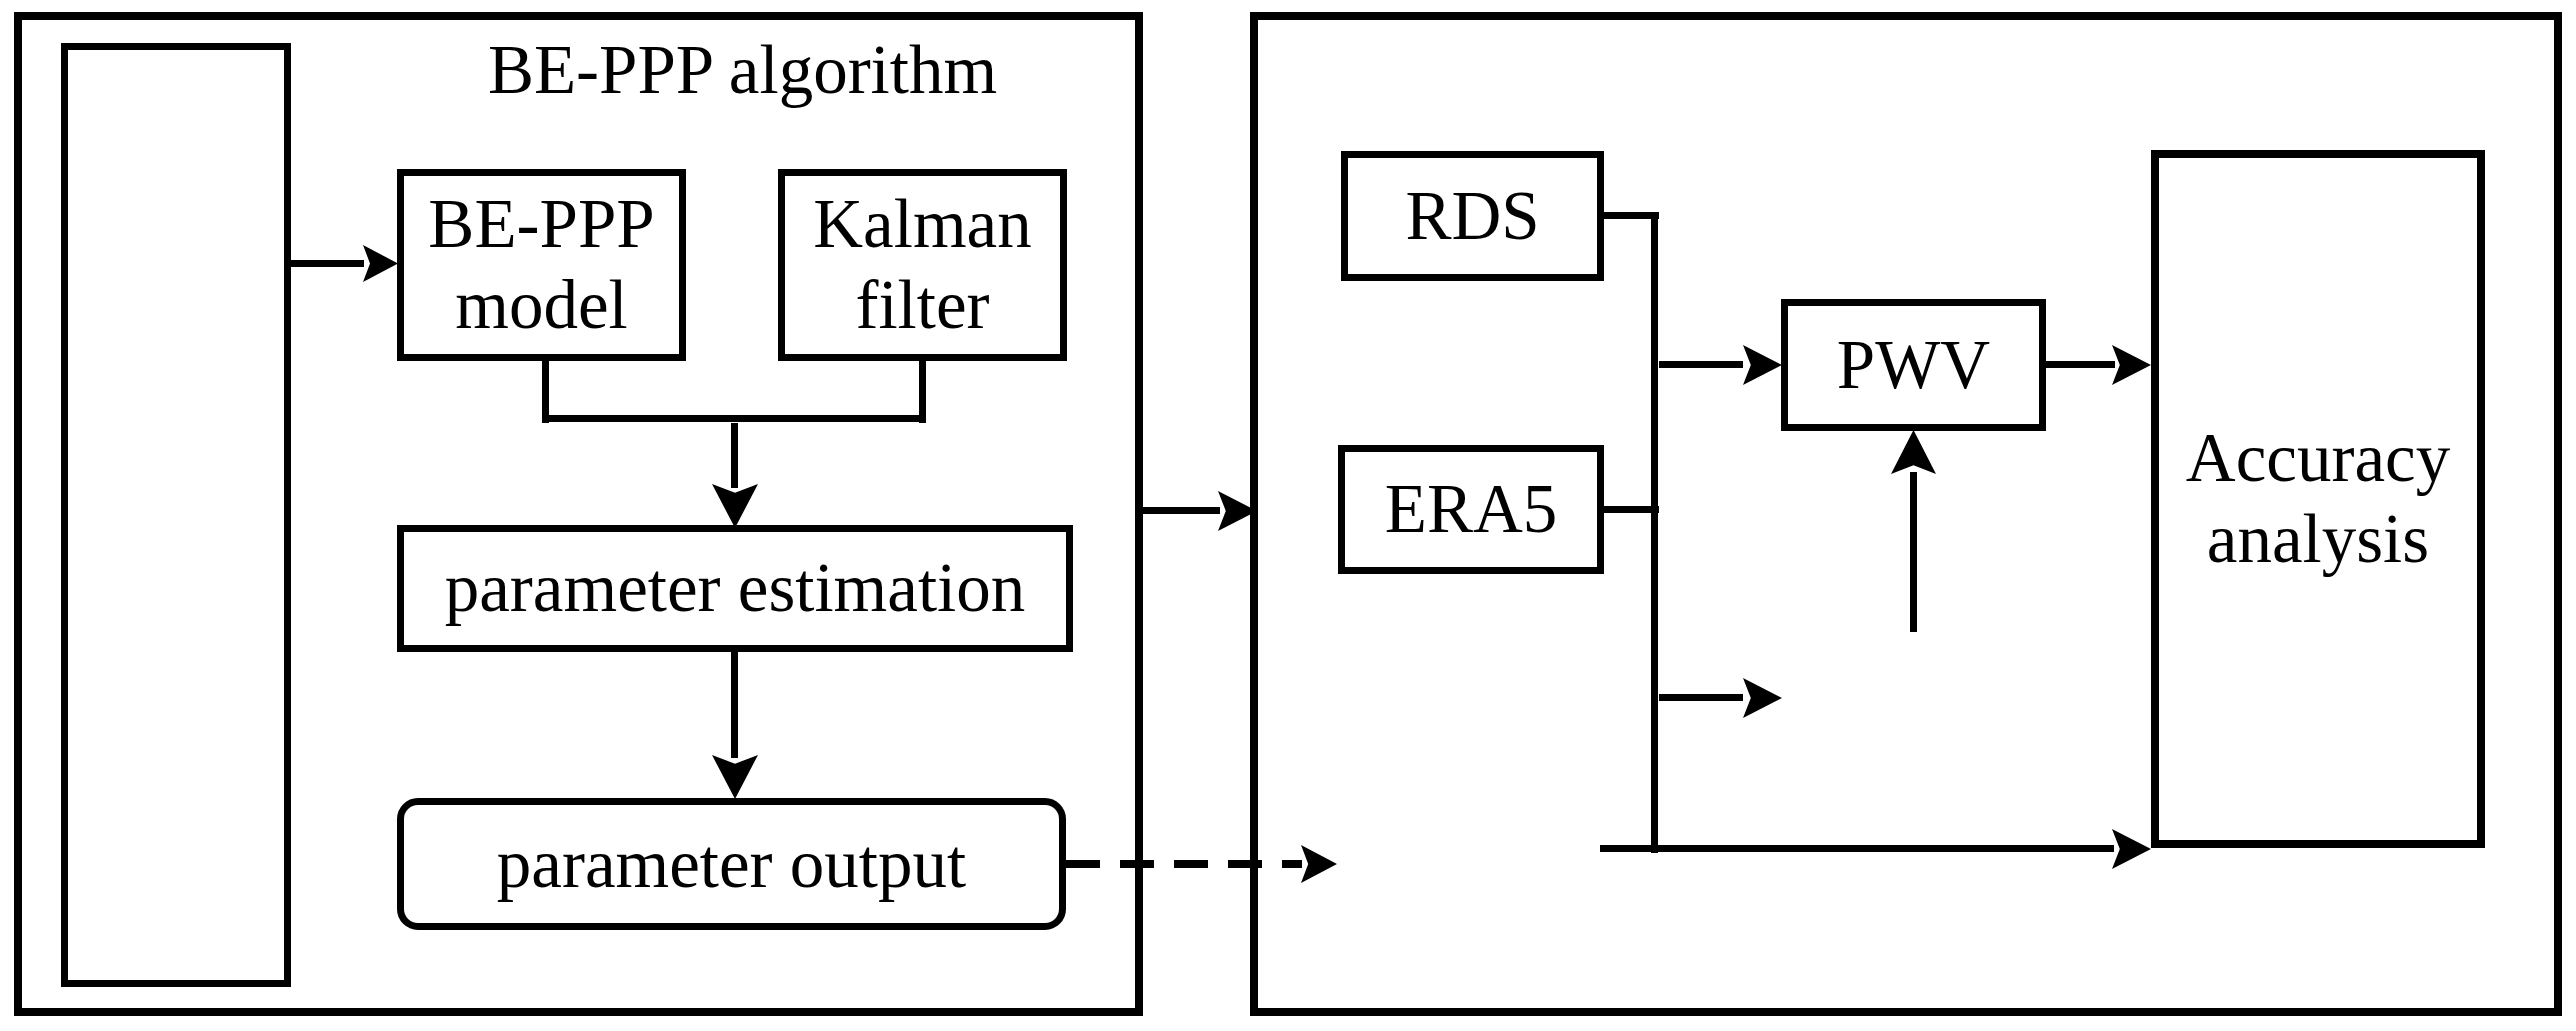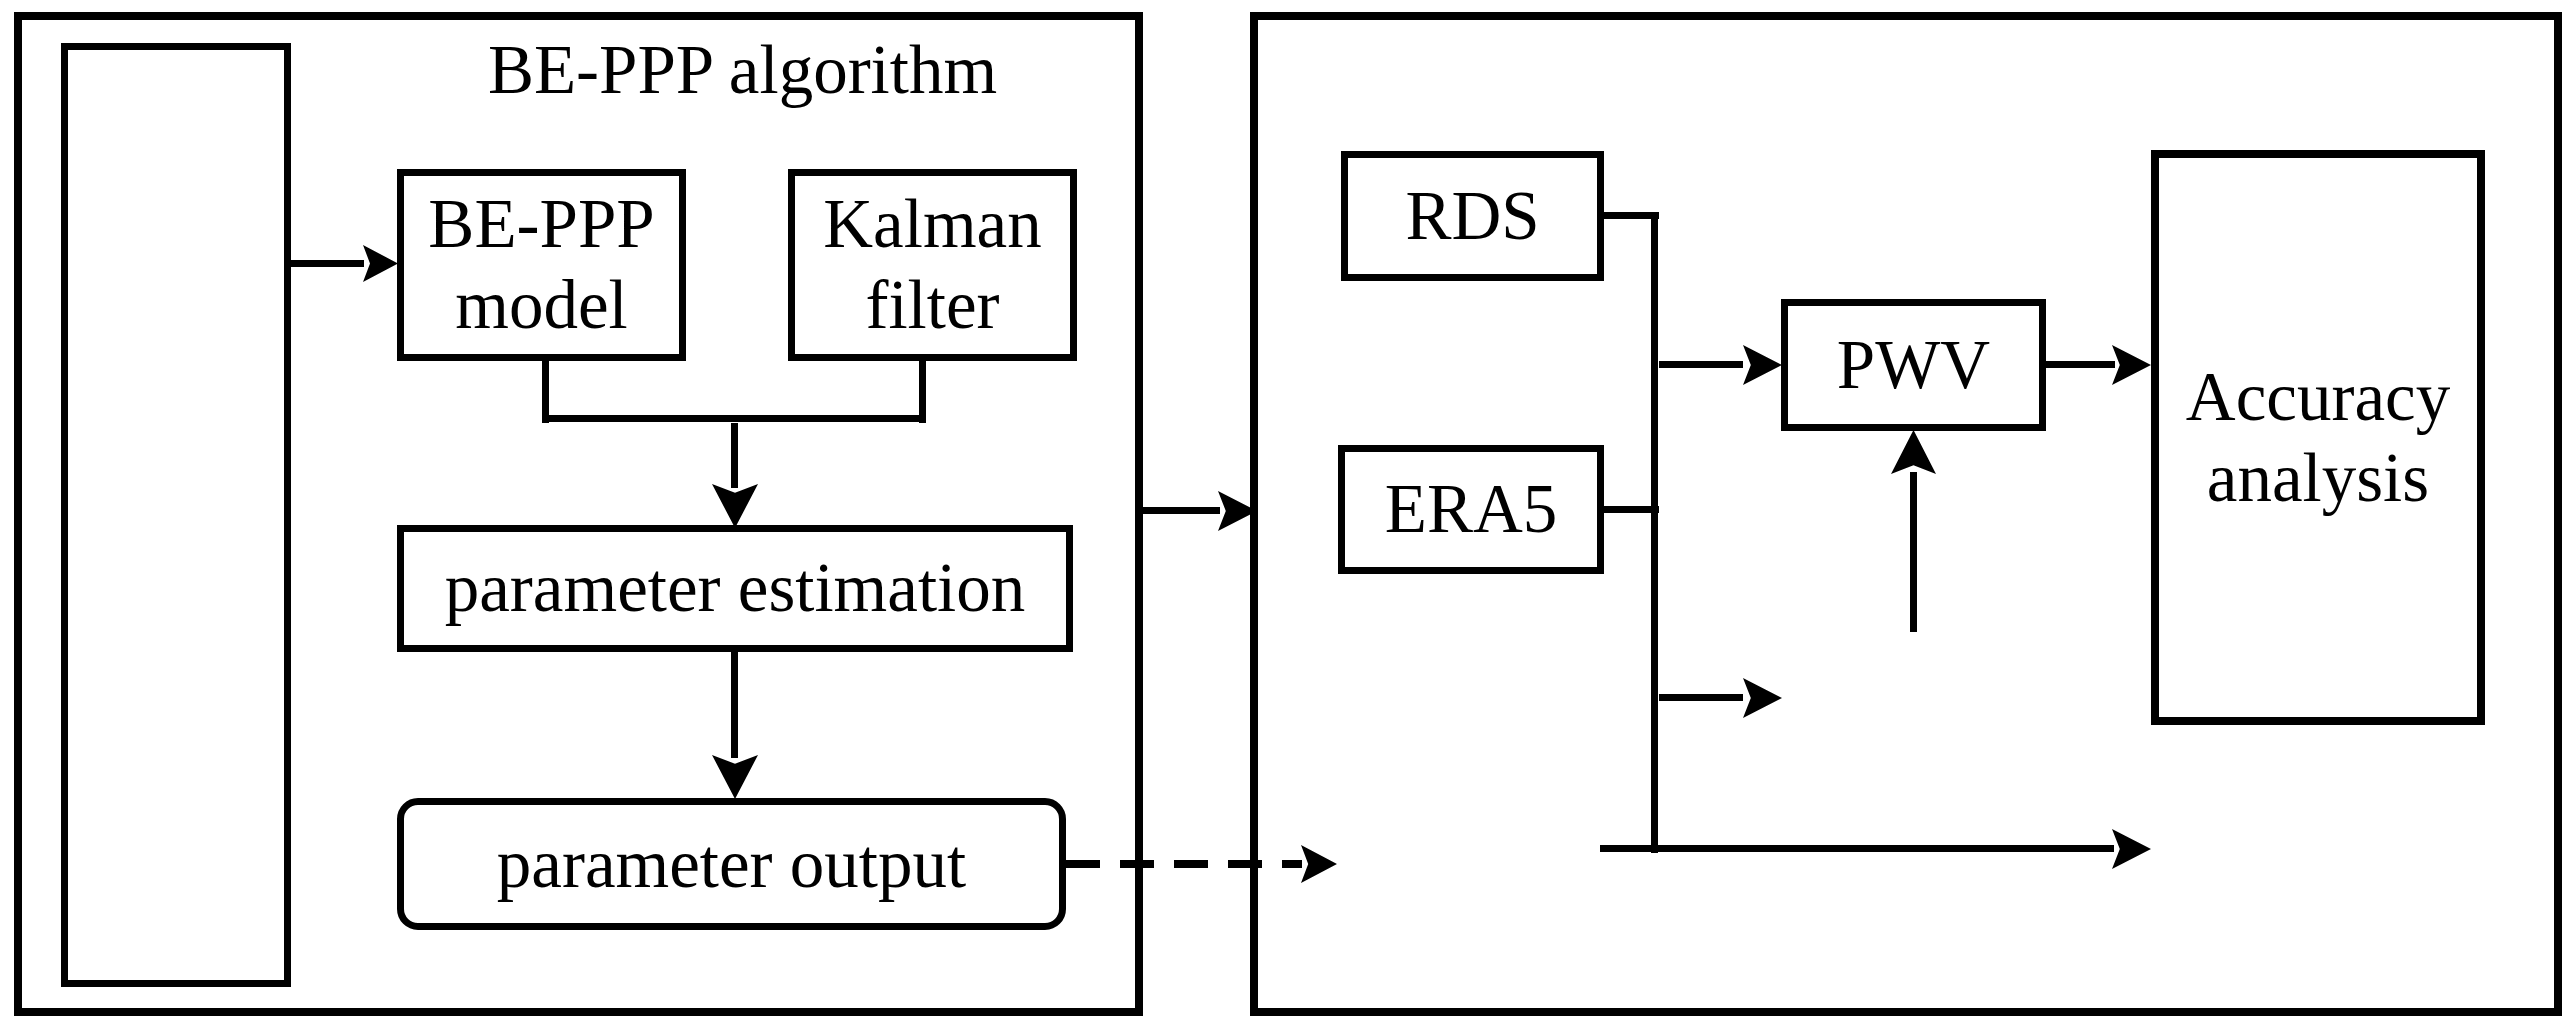--- a/index.html
+++ b/index.html
@@ -24,32 +24,32 @@
   .head.up    { clip-path:polygon(0% 100%, 50% 0%, 100% 100%, 50% 80%); }
   
   .vtext { position:absolute; left:-312px; top:368px; width:839px; height:194px;
            transform:rotate(90deg); transform-origin:center center;
            font-size:63px; line-height:1.33; text-align:center; white-space:nowrap; }
   
   #left-panel  { left:13.7px;  top:12px; width:1129px; height:1004px; }
   #left-title  { left:339px; top:29px; }
   #source-box  { left:61px;  top:43px; width:230px; height:944px; }
   #model-box   { left:397px; top:169px; width:289px; height:192px; }
-  #kalman-box  { left:778px; top:169px; width:289px; height:192px;margin-left:10px; }
+  #kalman-box  { left:778px; top:169px; width:289px; height:192px; }
   #est-box     { left:397px; top:525px; width:676px; height:127px;justify-content:center; }
   #out-box     { left:397px; top:798px; width:669px; height:132px;border-radius:21px; }
   
   #right-panel { left:1250px; top:12px; width:1312px; height:1004px; }
   #right-title { left:1504px; top:29px; }
   #rds-box  { left:1341px; top:151px; width:263px; height:130px; }
   #era5-box { left:1338px; top:445px; width:266px; height:129px; }
   #ztd-box  { left:1335px; top:782px; width:265px; height:127px; }
   #pwv-box  { left:1781px; top:299px; width:265px; height:132px;text-align:center; }
   #zwd-box  { left:1781px; top:632px; width:265px; height:132px; }
-  #acc-box  { left:2151px; top:150px; width:334px; height:575px; border-width:8px; }
+  #acc-box  { left:2151px; top:150px; width:334px; height:698px; border-width:8px; }
 </style>
 </head>
 <body>
 
 <div id="diagram">
 
   <div class="panel" id="left-panel">
     <div class="vtext">
       <div>GPS +Galileo observations and</div>
       <div>broadcast ephemerides</div>

